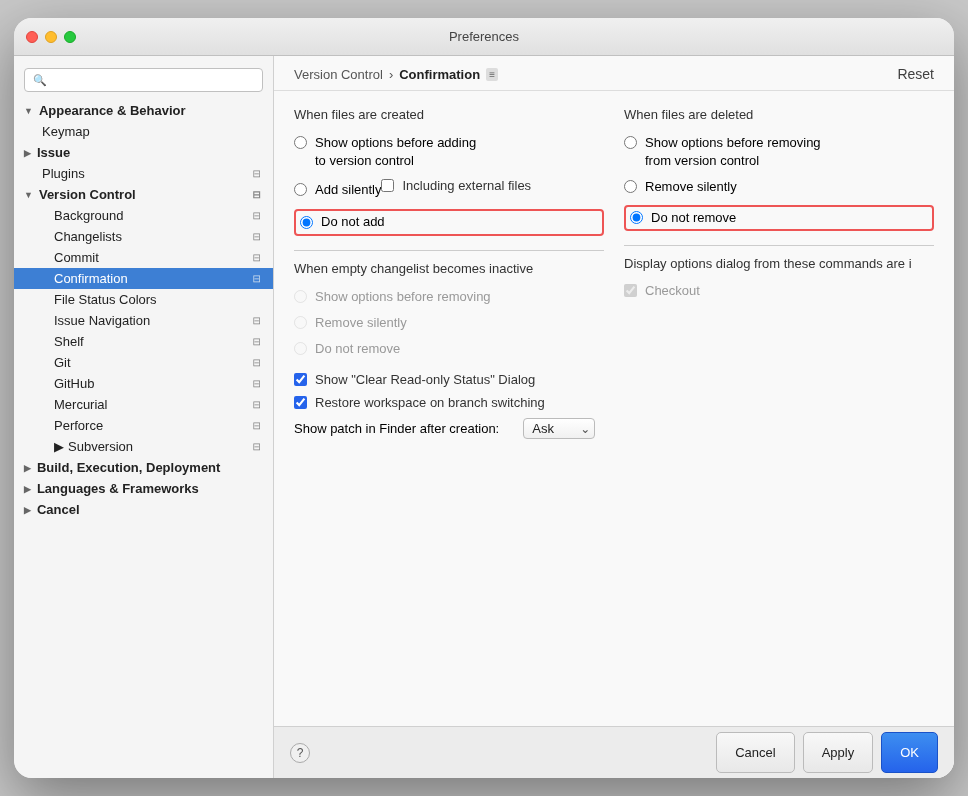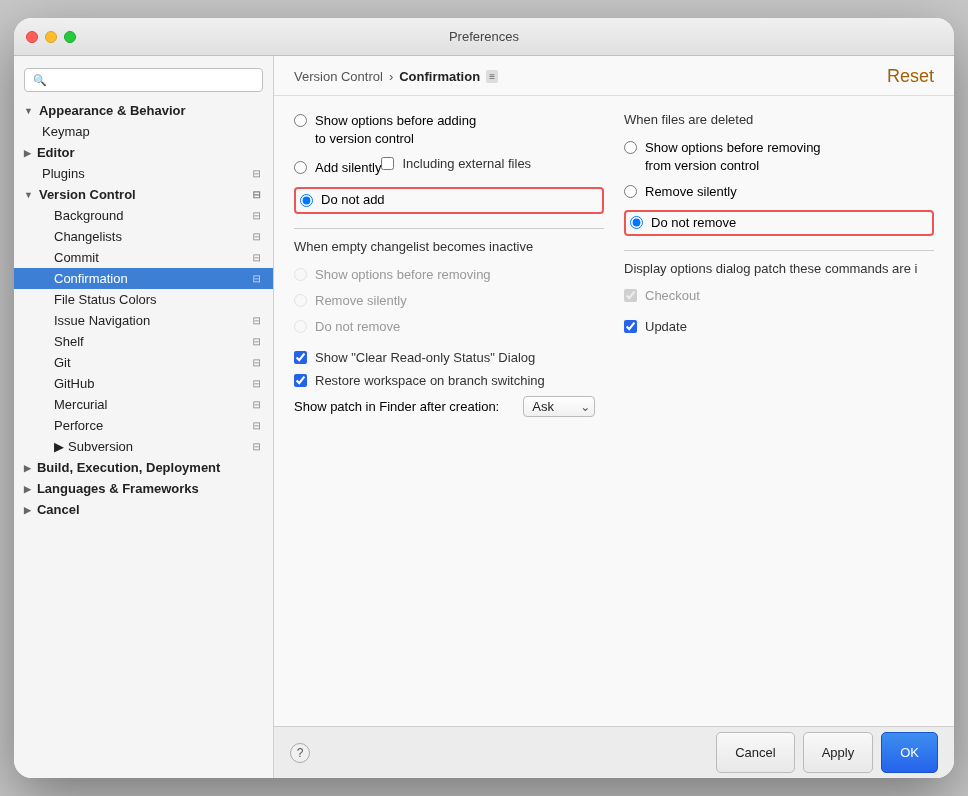--- a/index.html
+++ b/index.html
@@ -149,23 +149,23 @@
       color: #222;
     }
     .breadcrumb .settings-icon {
       background: #ddd;
       border-radius: 2px;
       padding: 1px 3px;
       font-size: 10px;
       color: #666;
     }
     .reset-btn {
-      color: #a16207;
+      color: #404040;
       cursor: pointer;
-      font-size: 18px;
+      font-size: 14px;
       background: none;
       border: none;
     }
     .main-content {
       flex: 1;
       padding: 16px 20px;
       overflow-y: auto;
     }
     .two-col {
       display: grid;
@@ -307,21 +307,21 @@
 
       <div class="sidebar-item section-header">
         <span class="arrow">▼</span>
         <span>Appearance &amp; Behavior</span>
       </div>
       <div class="sidebar-item sub">
         <span>Keymap</span>
       </div>
       <div class="sidebar-item section-header">
         <span class="arrow">▶</span>
-        <span>Editor</span>
+        <span>Issue</span>
       </div>
       <div class="sidebar-item sub">
         <span>Plugins</span>
         <span class="gear-icon">⊟</span>
       </div>
       <div class="sidebar-item section-header">
         <span class="arrow">▼</span>
         <span>Version Control</span>
         <span class="gear-icon">⊟</span>
       </div>
@@ -395,20 +395,21 @@
           <span class="current">Confirmation</span>
           <span class="settings-icon">≡</span>
         </div>
         <button class="reset-btn">Reset</button>
       </div>
 
       <div class="main-content">
         <div class="two-col">
 
           <div class="section-col">
+            <p class="section-title">When files are created</p>
             <div class="radio-group">
               <label class="radio-item">
                 <input type="radio" name="created" style="">
                 <span class="radio-label">Show options before adding<br>to version control</span>
               </label>
               <div style="display:flex; align-items:center; ">
                 <label class="radio-item">
                   <input type="radio" name="created" style="">
                   <span class="radio-label">Add silently</span>
                 </label>
@@ -475,29 +476,25 @@
                 <span class="radio-label">Remove silently</span>
               </label>
               <div class="radio-highlighted">
                 <input type="radio" name="deleted" checked="" style="">
                 <span class="radio-label">Do not remove</span>
               </div>
             </div>
 
             <hr class="divider">
 
-            <p class="section-title">Display options dialog patch these commands are i</p>
+            <p class="section-title">Display options dialog from these commands are i</p>
             <div class="radio-group">
               <div class="checkbox-item">
                 <input type="checkbox" checked="" disabled="" style="">
                 <span class="checkbox-label disabled">Checkout</span>
-              </div>
-              <div class="checkbox-item">
-                <input type="checkbox" checked="" style="">
-                <span class="checkbox-label">Update</span>
               </div>
             </div>
           </div>
         </div>
       </div>
 
       <div class="bottom-bar">
         <div class="help-btn">?</div>
         <div class="action-buttons">
           <button class="btn">Cancel</button>

